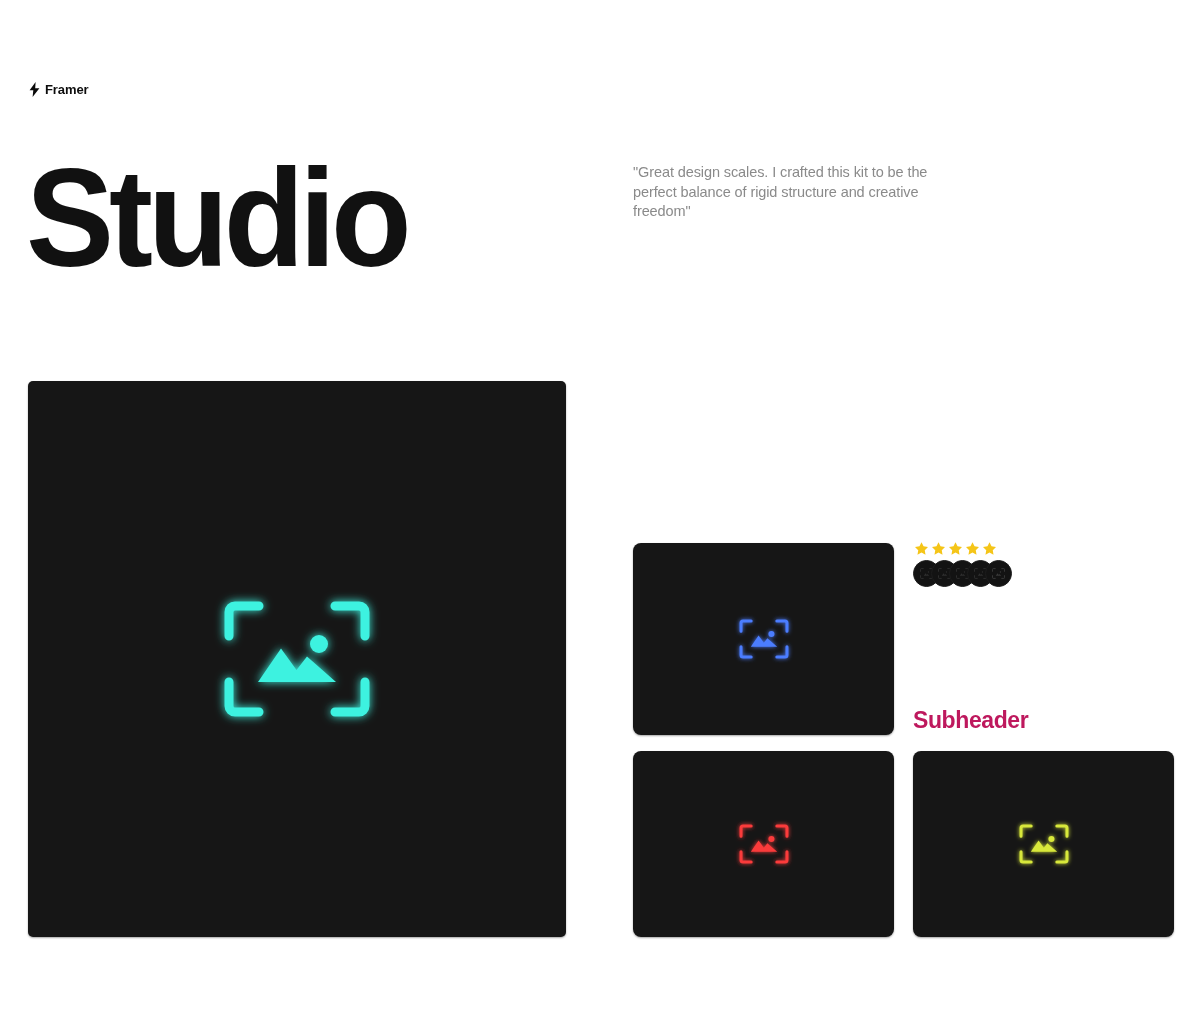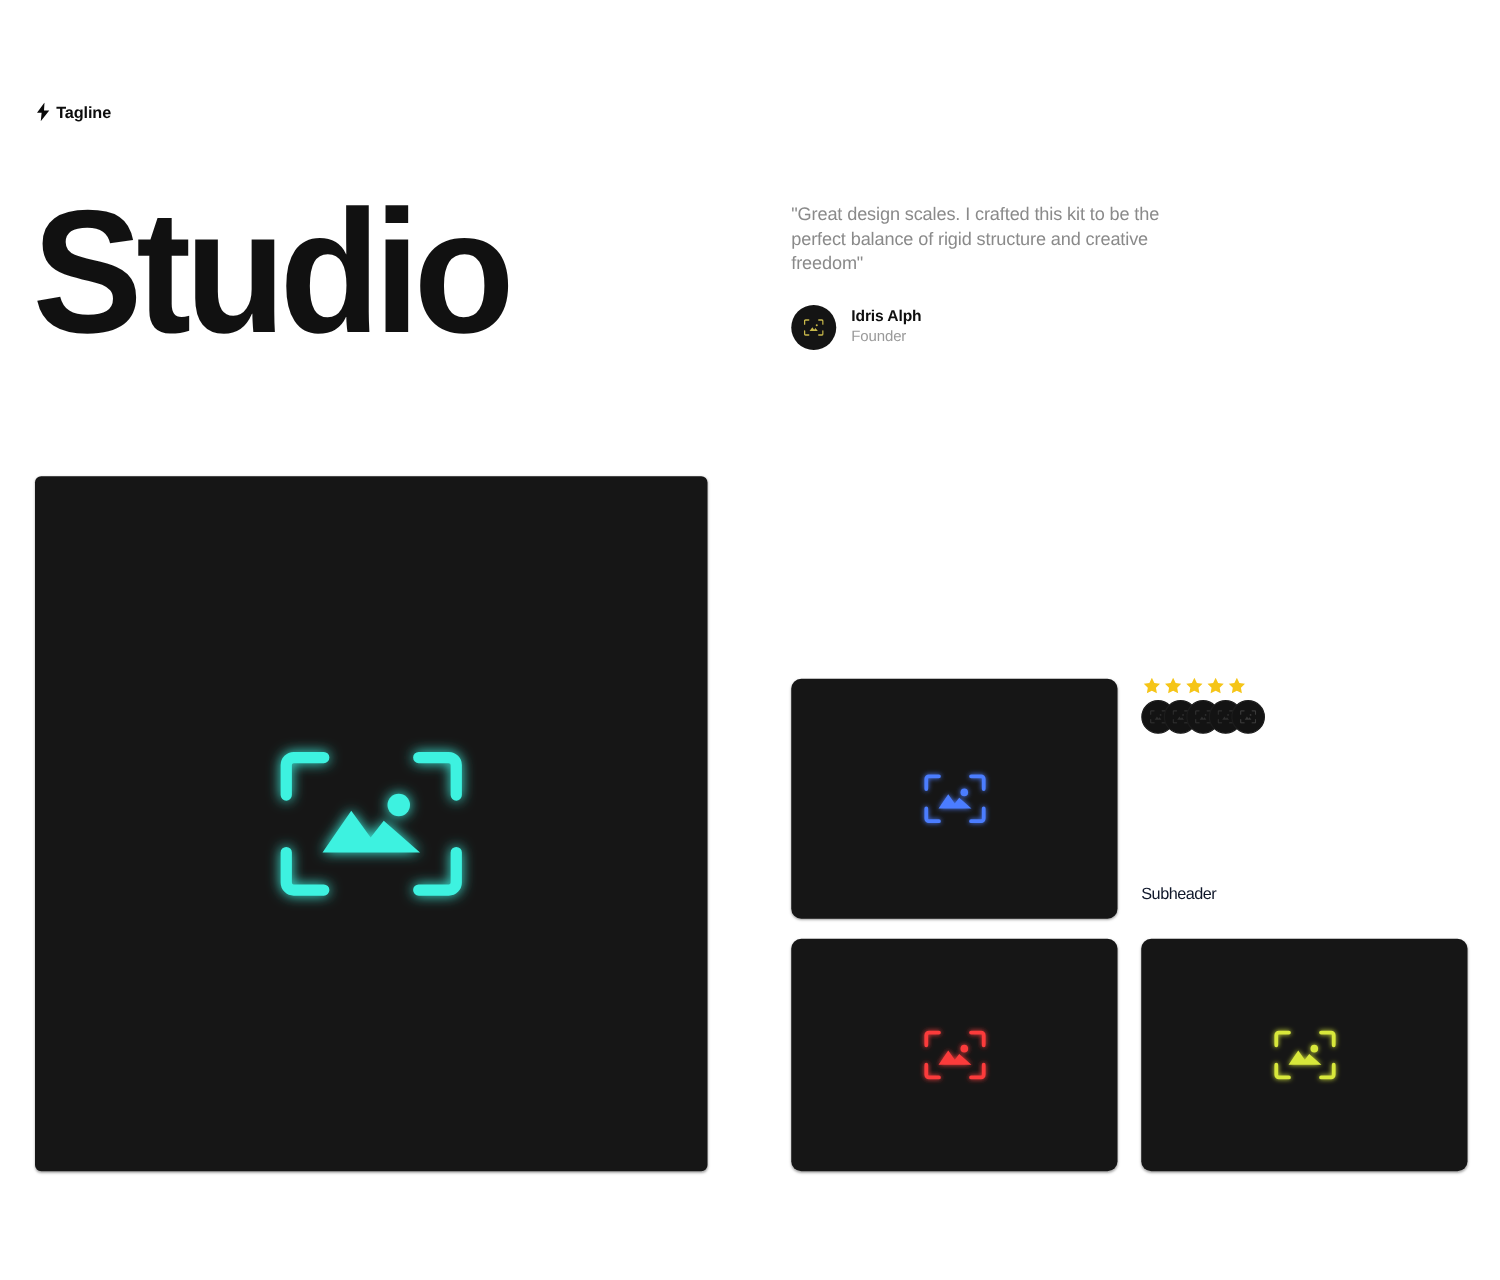--- a/index.html
+++ b/index.html
@@ -178,62 +178,44 @@
     overflow: hidden;
     flex: 0 0 auto;
   }
   .avatar-stack .stack-avatar:first-child { margin-left: 0; }
 
   
   .subheader {
     position: absolute;
     left: 913px;
     top: 707px;
-    font-size: 13px;
-    font-weight: 400;
+    font-size: 23px;
+    font-weight: 700;
     letter-spacing: -0.4px;
-    color: #0f172a;
+    color: #be185d;
   }
 </style>
 </head>
 <body>
 
 <div class="page">
 
   <div class="tagline">
     <span class="tagline-icon">
       <svg width="11" height="15" viewBox="0 0 11 15" fill="none" aria-hidden="true">
         <path d="M6.6 0L0.6 8.2H4.3L3.6 15L10.4 6.3H6.2L6.6 0Z" fill="currentColor"></path>
       </svg>
     </span>
-    <span class="tagline-label">Tagline</span>
+    <span class="tagline-label">Framer</span>
   </div>
 
   <h1 class="hero-title">Studio</h1>
 
   <div class="quote-block">
     <p class="quote-text">"Great design scales. I crafted this kit to be the perfect balance of rigid structure and creative freedom"</p>
-    <div class="quote-author">
-      <span class="avatar">
-        <svg width="16" height="14" viewBox="0 0 24 20" aria-hidden="true">
-          <g stroke="#c8b84a" stroke-width="1.6" fill="none" stroke-linecap="round">
-            <path d="M1 6V2.2A1.2 1.2 0 0 1 2.2 1H6"></path>
-            <path d="M23 6V2.2A1.2 1.2 0 0 0 21.8 1H18"></path>
-            <path d="M1 14v3.8A1.2 1.2 0 0 0 2.2 19H6"></path>
-            <path d="M23 14v3.8A1.2 1.2 0 0 1 21.8 19H18"></path>
-          </g>
-          <path d="M7 14.2l3.3-4.6 2.2 3 1.5-1.9 2.9 3.5H7z" fill="#c8b84a"></path>
-          <circle cx="15.6" cy="7.2" r="1.2" fill="#c8b84a"></circle>
-        </svg>
-      </span>
-      <span class="author-meta">
-        <span class="author-name">Idris Alph</span>
-        <span class="author-role">Founder</span>
-      </span>
-    </div>
   </div>
 
   <div class="media-card main">
     <span class="ph-icon">
       <svg width="148" height="118" viewBox="0 0 148 118" aria-hidden="true">
         <defs>
           <filter id="glowMain" x="-60%" y="-60%" width="220%" height="220%">
             <feGaussianBlur stdDeviation="5" result="b"></feGaussianBlur>
             <feMerge>
                 <feMergeNode in="b"></feMergeNode>

